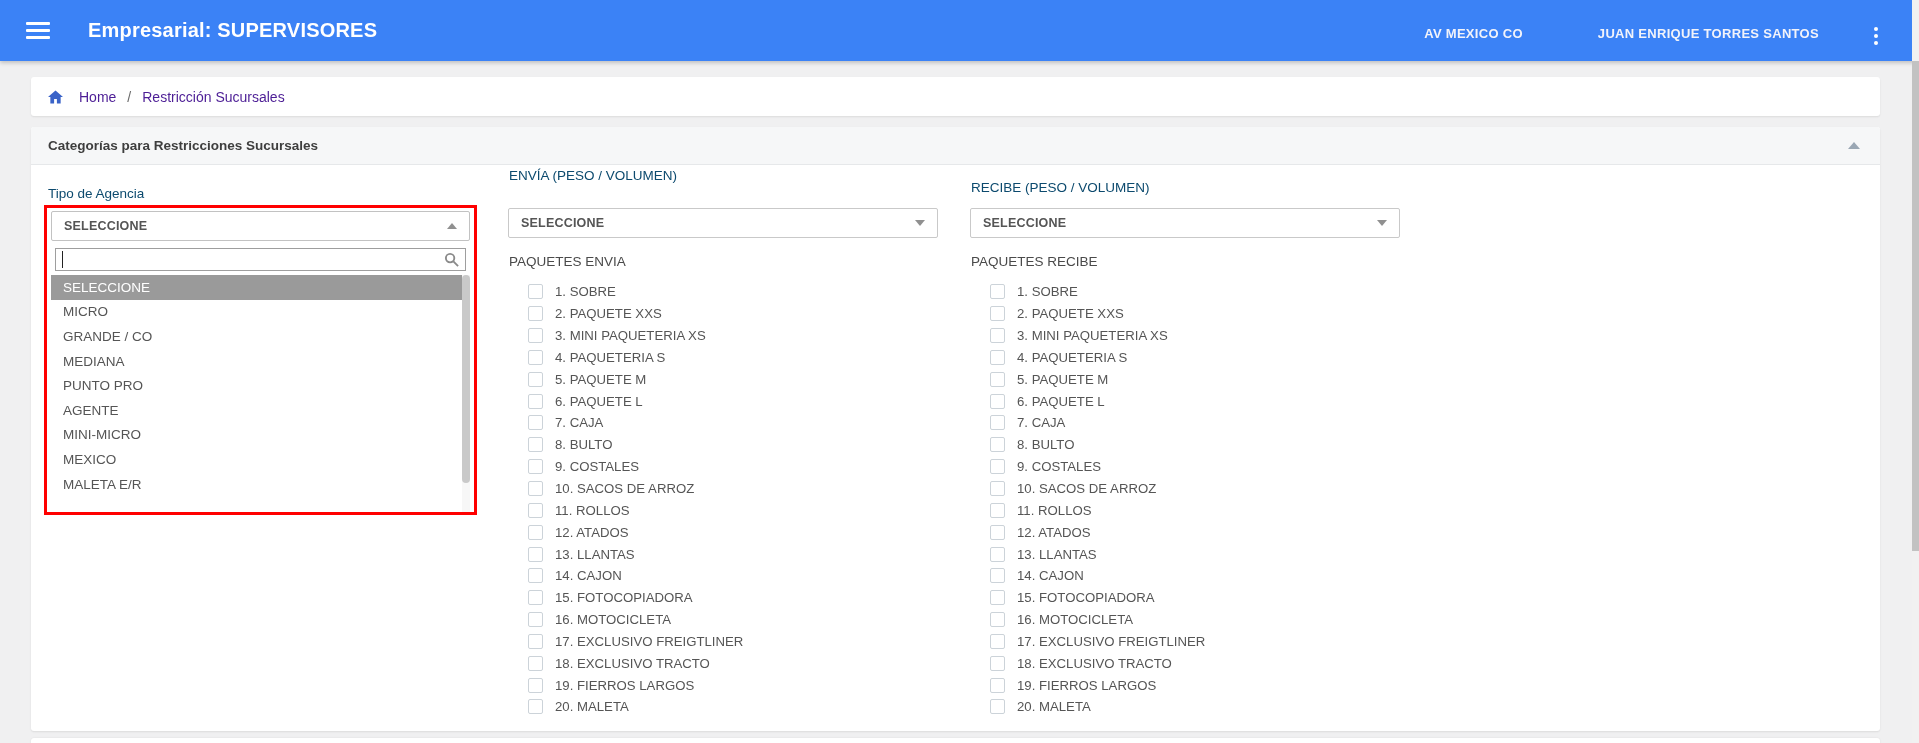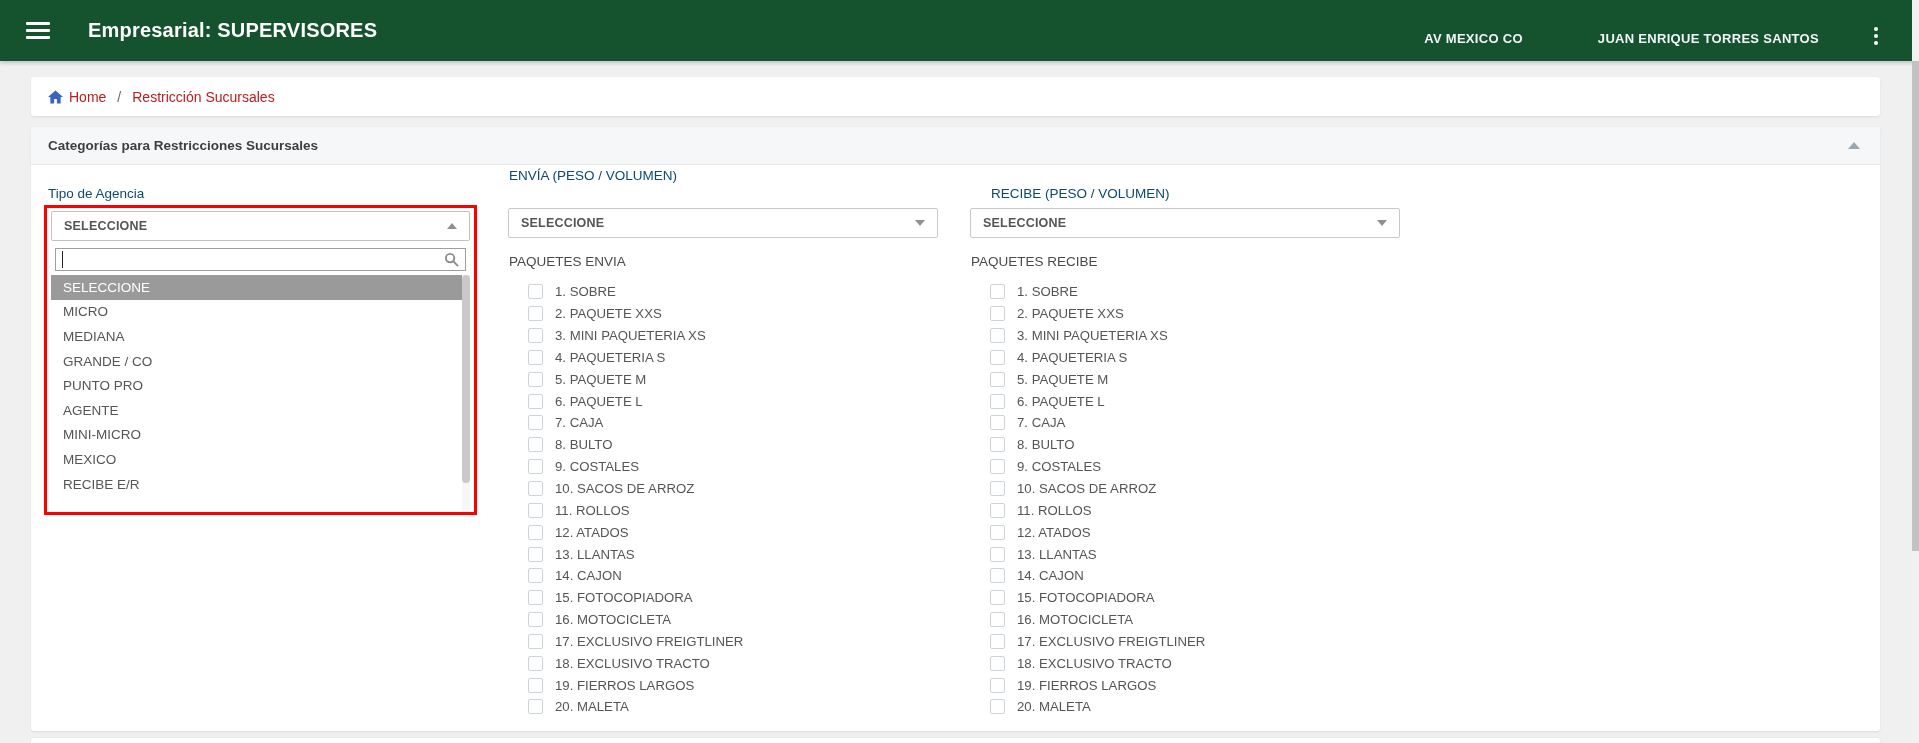--- a/index.html
+++ b/index.html
@@ -7,45 +7,45 @@
   body {
     font-family: "Liberation Sans", "DejaVu Sans", sans-serif;
     background: #f0f0f1;
     position: relative;
     color: #555;
   }
 
   
   .navbar {
     position: absolute; left: 0; top: 0; width: 1919px; height: 61px;
-    background: #14532d;
+    background: #3b82f6;
     display: flex; align-items: center;
     box-shadow: 0 2px 4px rgba(0,0,0,.2);
     z-index: 5;
   }
   .hamburger { width: 24px; height: 17px; margin-left: 26px; cursor: pointer;
     display: flex; flex-direction: column; justify-content: space-between; }
   .hamburger span { display: block; width: 24px; height: 3px; background: #fff; border-radius: 1px; }
   .nav-title { color: #fff; font-size: 20px; font-weight: bold; margin-left: 38px; letter-spacing: .2px; }
-  .nav-right { margin-left: auto; display: flex; align-items: flex-end; margin-top: 11px; }
+  .nav-right { margin-left: auto; display: flex; align-items: flex-start; margin-top: 11px; }
   .nav-link { color: #f2f3fa; font-size: 13px; font-weight: bold; letter-spacing: .3px; cursor: pointer; }
   .nav-company { margin-right: 75px; }
   .nav-user { margin-right: 48px; }
   .kebab { width: 18px; height: 20px; margin-right: 34px; cursor: pointer;
     display: flex; flex-direction: column; align-items: center; justify-content: center; gap: 3px; }
   .kebab i { width: 4px; height: 4px; background: #fff; border-radius: 50%; }
 
   
   .card {
     position: absolute; left: 31px; width: 1849px; background: #fff;
     border-radius: 3px; box-shadow: 0 1px 2px rgba(0,0,0,.09);
   }
   .breadcrumb-card { top: 77px; height: 39px; display: flex; align-items: center; padding-left: 17px; }
-  .crumb-link { color: #b91c1c; font-size: 14px; text-decoration: none; cursor: pointer;
-    display: inline-flex; align-items: center; gap: 6px; }
+  .crumb-link { color: #4c1d95; font-size: 14px; text-decoration: none; cursor: pointer;
+    display: inline-flex; align-items: center; gap: 16px; }
   .crumb-sep { color: #6a6a6a; font-size: 14px; margin: 0 11px; }
   .home-svg { width: 15px; height: 14px; fill: #3a63c8; }
 
   .main-card { top: 127px; height: 604px; }
   .panel-header {
     height: 38px; background: #f6f7f8; border-bottom: 1px solid #e6e8ea;
     border-radius: 3px 3px 0 0;
     display: flex; align-items: center; padding: 0 20px 0 17px; justify-content: center;
   }
   .panel-title { font-size: 13.5px; font-weight: bold; color: #3e3e3e; }
@@ -169,45 +169,45 @@
       <div class="option highlighted">
         <span>SELECCIONE</span>
       </div>
 
       <div class="option">
         <span>MICRO</span>
       </div>
 
 
       <div class="option">
+        <span>GRANDE / CO</span>
+      </div>
+
+      <div class="option">
         <span>MEDIANA</span>
       </div>
 
       <div class="option">
-        <span>GRANDE / CO</span>
-      </div>
-
-      <div class="option">
         <span>PUNTO PRO</span>
       </div>
 
       <div class="option">
         <span>AGENTE</span>
       </div>
 
       <div class="option">
         <span>MINI-MICRO</span>
       </div>
 
       <div class="option">
         <span>MEXICO</span>
       </div>
 
       <div class="option">
-        <span>RECIBE E/R</span>
+        <span>MALETA E/R</span>
       </div>
     </div>
   <div class="dd-scrollbar">
       <div class="thumb"></div>
     </div>
 </div>
 
 <div class="col-label" style="left:509px; top:168px;">ENVÍA (PESO / VOLUMEN)</div>
 <div class="select-box" style="left:508px; top:208px; width:430px;">
   <span class="select-value">SELECCIONE</span>
@@ -310,21 +310,21 @@
       <span class="checkbox"></span>
       <span class="pkg-label">19. FIERROS LARGOS</span>
     </div>
 
     <div class="pkg-row">
       <span class="checkbox"></span>
       <span class="pkg-label">20. MALETA</span>
     </div>
   </div>
 
-<div class="col-label" style="left:971px; top:186px;margin-left:20px;">RECIBE (PESO / VOLUMEN)</div>
+<div class="col-label" style="left:971px; top:180px;">RECIBE (PESO / VOLUMEN)</div>
 <div class="select-box" style="left:970px; top:208px; width:430px;">
   <span class="select-value">SELECCIONE</span>
   <span class="caret-down"></span>
 </div>
 <div class="pkg-title" style="left:971px; top:254px;">PAQUETES RECIBE</div>
 <div class="pkg-list" style="left:990px; top:281px;">
 
     <div class="pkg-row">
       <span class="checkbox"></span>
       <span class="pkg-label">1. SOBRE</span>

